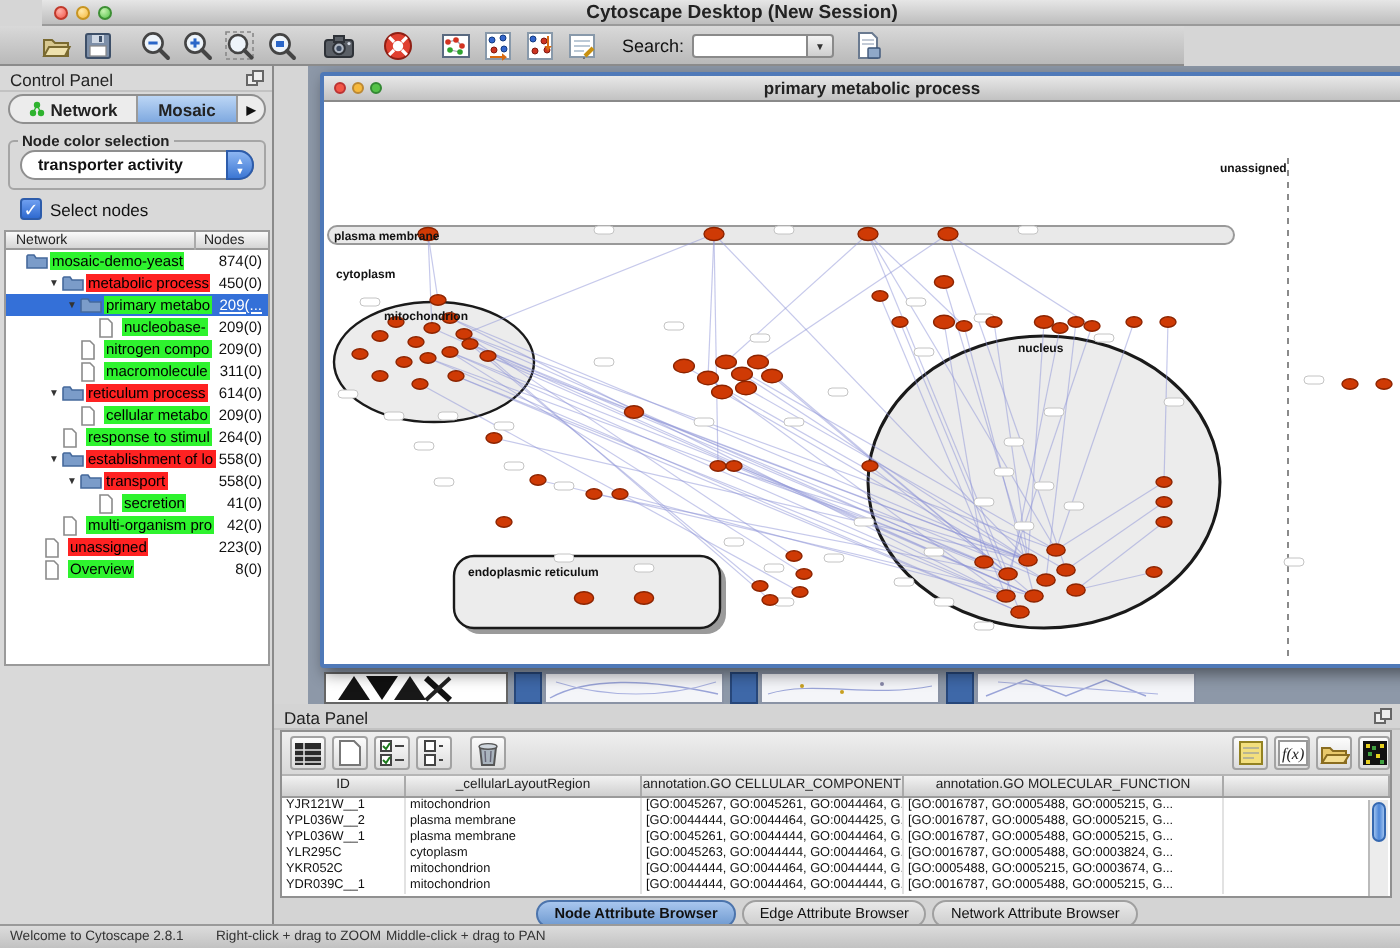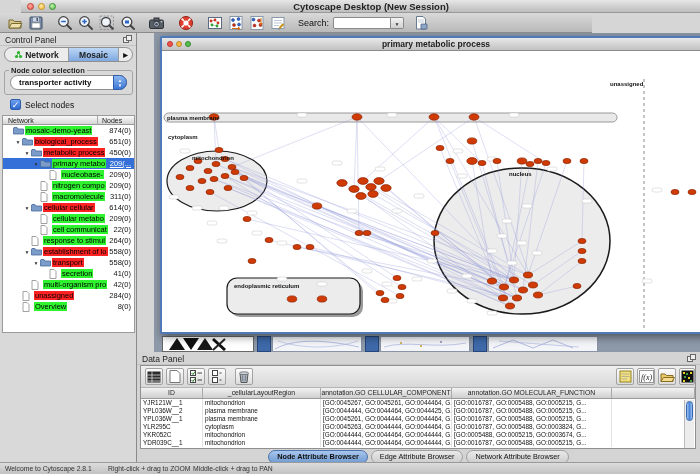--- a/index.html
+++ b/index.html
@@ -12,21 +12,21 @@
     background:linear-gradient(180deg,#e6e6e6,#bdbdbd); border-bottom:1px solid #9a9a9a;margin-left:21px; }
   #titlebar .title { position:absolute; left:0; right:0; top:1px; text-align:center;
     font-size:9.5px; font-weight:bold; color:#222; }
   .tl { position:absolute; top:3px; width:7px; height:7px; border-radius:50%; }
   .tl.red{ left:6px; background:radial-gradient(circle at 35% 30%,#ffb0a8,#f25648); border:0.5px solid #c0392b;}
   .tl.yellow{ left:17px; background:radial-gradient(circle at 35% 30%,#ffe9a8,#f6b93d); border:0.5px solid #c79420;}
   .tl.green{ left:28px; background:radial-gradient(circle at 35% 30%,#c6f3b0,#54c248); border:0.5px solid #3d8f34;}
 
   #toolbar { position:absolute; left:0; top:13px; width:592px; height:20px;
     background:linear-gradient(180deg,#d9d9d9,#b9b9b9); border-bottom:1px solid #8b8b8b;
-    display:flex; align-items:center; padding-left:6px; }
+    display:flex; align-items:center; padding-left:19px; }
   .tbico { width:17px; height:17px; display:flex; align-items:center; justify-content:center; }
   .gap4{margin-left:4px;} .gap10{margin-left:12px;} .gap8{margin-left:8px;}
   #search-lbl { font-size:9px; color:#111; margin-left:12px; margin-right:4px; }
   #search-box { display:flex; align-items:center; }
   #search-input { width:58px; height:12px; border:1px solid #8a8a8a; border-radius:2px 0 0 2px;
     font-size:8px; padding:0 2px; background:#fff; }
   #search-drop { width:13px; height:12px; border:1px solid #8a8a8a; border-left:none;
     background:linear-gradient(#f3f3f3,#cfcfcf); font-size:5px; color:#333; text-align:center; line-height:12px; border-radius:0 2px 2px 0;}
 
   
@@ -314,31 +314,20 @@
           <span class="arrow"></span>
           <span class="ticon">
             <svg width="11" height="9" viewBox="0 0 11 9">
               <path d="M0.5 2 L0.5 8 L10.5 8 L10.5 3 L5 3 L4 1.5 L1 1.5 Z" fill="#7b9cc9" stroke="#46699c" stroke-width="0.8"></path>
             </svg>
           </span>
           <span class="tlabel bg-green">mosaic-demo-yeast</span>
           <span class="tcount">874(0)</span>
         </div>
         <div class="tree-row">
-          <span class="ind" style="width:11px"></span>
-          <span class="arrow">▼</span>
-          <span class="ticon">
-            <svg width="11" height="9" viewBox="0 0 11 9">
-              <path d="M0.5 2 L0.5 8 L10.5 8 L10.5 3 L5 3 L4 1.5 L1 1.5 Z" fill="#7b9cc9" stroke="#46699c" stroke-width="0.8"></path>
-            </svg>
-          </span>
-          <span class="tlabel bg-red">biological_process</span>
-          <span class="tcount">651(0)</span>
-        </div>
-        <div class="tree-row">
           <span class="ind" style="width:20px"></span>
           <span class="arrow">▼</span>
           <span class="ticon">
             <svg width="11" height="9" viewBox="0 0 11 9">
               <path d="M0.5 2 L0.5 8 L10.5 8 L10.5 3 L5 3 L4 1.5 L1 1.5 Z" fill="#7b9cc9" stroke="#46699c" stroke-width="0.8"></path>
             </svg>
           </span>
           <span class="tlabel bg-red">metabolic process</span>
           <span class="tcount">450(0)</span>
         </div>
@@ -387,110 +376,99 @@
           <span class="tcount">311(0)</span>
         </div>
         <div class="tree-row">
           <span class="ind" style="width:20px"></span>
           <span class="arrow">▼</span>
           <span class="ticon">
             <svg width="11" height="9" viewBox="0 0 11 9">
               <path d="M0.5 2 L0.5 8 L10.5 8 L10.5 3 L5 3 L4 1.5 L1 1.5 Z" fill="#7b9cc9" stroke="#46699c" stroke-width="0.8"></path>
             </svg>
           </span>
-          <span class="tlabel bg-red">cellular cellular</span>
+          <span class="tlabel bg-red">reticulum process</span>
           <span class="tcount">614(0)</span>
         </div>
         <div class="tree-row">
           <span class="ind" style="width:29px"></span>
           <span class="arrow"></span>
           <span class="ticon">
             <svg width="8" height="10" viewBox="0 0 8 10">
               <path d="M1 0.5 L5 0.5 L7 2.5 L7 9.5 L1 9.5 Z" fill="#ffffff" stroke="#8a8a8a" stroke-width="0.8"></path>
             </svg>
           </span>
           <span class="tlabel bg-green">cellular metabo</span>
           <span class="tcount">209(0)</span>
         </div>
         <div class="tree-row">
-          <span class="ind" style="width:29px"></span>
+          <span class="ind" style="width:20px"></span>
           <span class="arrow"></span>
           <span class="ticon">
             <svg width="8" height="10" viewBox="0 0 8 10">
               <path d="M1 0.5 L5 0.5 L7 2.5 L7 9.5 L1 9.5 Z" fill="#ffffff" stroke="#8a8a8a" stroke-width="0.8"></path>
             </svg>
           </span>
-          <span class="tlabel bg-green">cell communicat</span>
-          <span class="tcount">22(0)</span>
+          <span class="tlabel bg-green">response to stimul</span>
+          <span class="tcount">264(0)</span>
         </div>
         <div class="tree-row">
           <span class="ind" style="width:20px"></span>
+          <span class="arrow">▼</span>
+          <span class="ticon">
+            <svg width="11" height="9" viewBox="0 0 11 9">
+              <path d="M0.5 2 L0.5 8 L10.5 8 L10.5 3 L5 3 L4 1.5 L1 1.5 Z" fill="#7b9cc9" stroke="#46699c" stroke-width="0.8"></path>
+            </svg>
+          </span>
+          <span class="tlabel bg-red">establishment of lo</span>
+          <span class="tcount">558(0)</span>
+        </div>
+        <div class="tree-row">
+          <span class="ind" style="width:29px"></span>
+          <span class="arrow">▼</span>
+          <span class="ticon">
+            <svg width="11" height="9" viewBox="0 0 11 9">
+              <path d="M0.5 2 L0.5 8 L10.5 8 L10.5 3 L5 3 L4 1.5 L1 1.5 Z" fill="#7b9cc9" stroke="#46699c" stroke-width="0.8"></path>
+            </svg>
+          </span>
+          <span class="tlabel bg-red">transport</span>
+          <span class="tcount">558(0)</span>
+        </div>
+        <div class="tree-row">
+          <span class="ind" style="width:38px"></span>
           <span class="arrow"></span>
           <span class="ticon">
             <svg width="8" height="10" viewBox="0 0 8 10">
               <path d="M1 0.5 L5 0.5 L7 2.5 L7 9.5 L1 9.5 Z" fill="#ffffff" stroke="#8a8a8a" stroke-width="0.8"></path>
             </svg>
           </span>
-          <span class="tlabel bg-green">response to stimul</span>
-          <span class="tcount">264(0)</span>
+          <span class="tlabel bg-green">secretion</span>
+          <span class="tcount">41(0)</span>
         </div>
         <div class="tree-row">
           <span class="ind" style="width:20px"></span>
-          <span class="arrow">▼</span>
-          <span class="ticon">
-            <svg width="11" height="9" viewBox="0 0 11 9">
-              <path d="M0.5 2 L0.5 8 L10.5 8 L10.5 3 L5 3 L4 1.5 L1 1.5 Z" fill="#7b9cc9" stroke="#46699c" stroke-width="0.8"></path>
-            </svg>
-          </span>
-          <span class="tlabel bg-red">establishment of lo</span>
-          <span class="tcount">558(0)</span>
-        </div>
-        <div class="tree-row">
-          <span class="ind" style="width:29px"></span>
-          <span class="arrow">▼</span>
-          <span class="ticon">
-            <svg width="11" height="9" viewBox="0 0 11 9">
-              <path d="M0.5 2 L0.5 8 L10.5 8 L10.5 3 L5 3 L4 1.5 L1 1.5 Z" fill="#7b9cc9" stroke="#46699c" stroke-width="0.8"></path>
-            </svg>
-          </span>
-          <span class="tlabel bg-red">transport</span>
-          <span class="tcount">558(0)</span>
-        </div>
-        <div class="tree-row">
-          <span class="ind" style="width:38px"></span>
           <span class="arrow"></span>
           <span class="ticon">
             <svg width="8" height="10" viewBox="0 0 8 10">
               <path d="M1 0.5 L5 0.5 L7 2.5 L7 9.5 L1 9.5 Z" fill="#ffffff" stroke="#8a8a8a" stroke-width="0.8"></path>
             </svg>
           </span>
-          <span class="tlabel bg-green">secretion</span>
-          <span class="tcount">41(0)</span>
-        </div>
-        <div class="tree-row">
-          <span class="ind" style="width:20px"></span>
+          <span class="tlabel bg-green">multi-organism pro</span>
+          <span class="tcount">42(0)</span>
+        </div>
+        <div class="tree-row">
+          <span class="ind" style="width:11px"></span>
           <span class="arrow"></span>
           <span class="ticon">
             <svg width="8" height="10" viewBox="0 0 8 10">
               <path d="M1 0.5 L5 0.5 L7 2.5 L7 9.5 L1 9.5 Z" fill="#ffffff" stroke="#8a8a8a" stroke-width="0.8"></path>
             </svg>
           </span>
-          <span class="tlabel bg-green">multi-organism pro</span>
-          <span class="tcount">42(0)</span>
-        </div>
-        <div class="tree-row">
-          <span class="ind" style="width:11px"></span>
-          <span class="arrow"></span>
-          <span class="ticon">
-            <svg width="8" height="10" viewBox="0 0 8 10">
-              <path d="M1 0.5 L5 0.5 L7 2.5 L7 9.5 L1 9.5 Z" fill="#ffffff" stroke="#8a8a8a" stroke-width="0.8"></path>
-            </svg>
-          </span>
           <span class="tlabel bg-red">unassigned</span>
-          <span class="tcount">284(0)</span>
+          <span class="tcount">223(0)</span>
         </div>
         <div class="tree-row">
           <span class="ind" style="width:11px"></span>
           <span class="arrow"></span>
           <span class="ticon">
             <svg width="8" height="10" viewBox="0 0 8 10">
               <path d="M1 0.5 L5 0.5 L7 2.5 L7 9.5 L1 9.5 Z" fill="#ffffff" stroke="#8a8a8a" stroke-width="0.8"></path>
             </svg>
           </span>
           <span class="tlabel bg-green">Overview</span>

